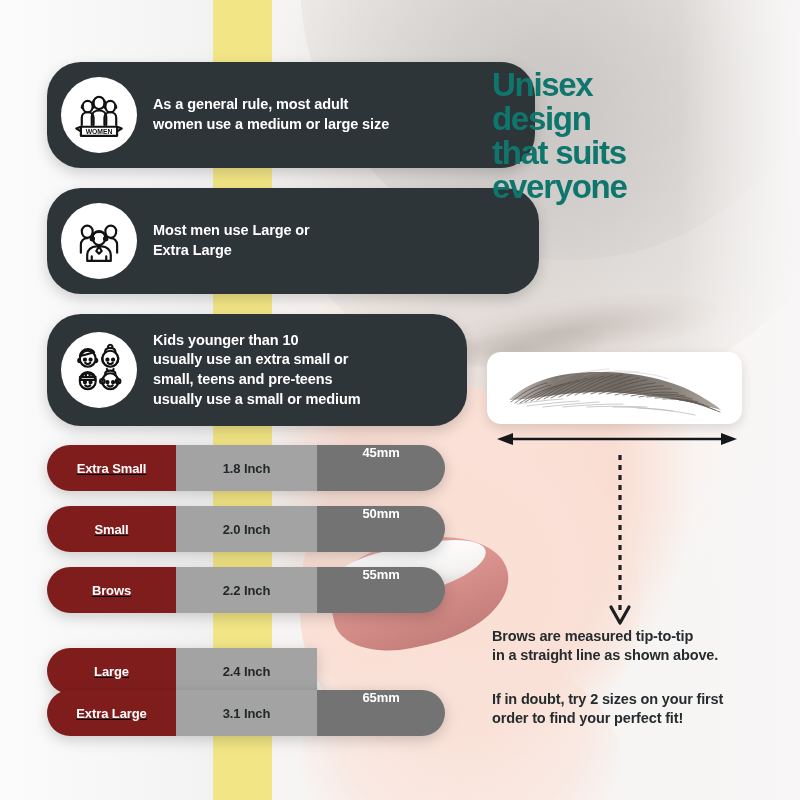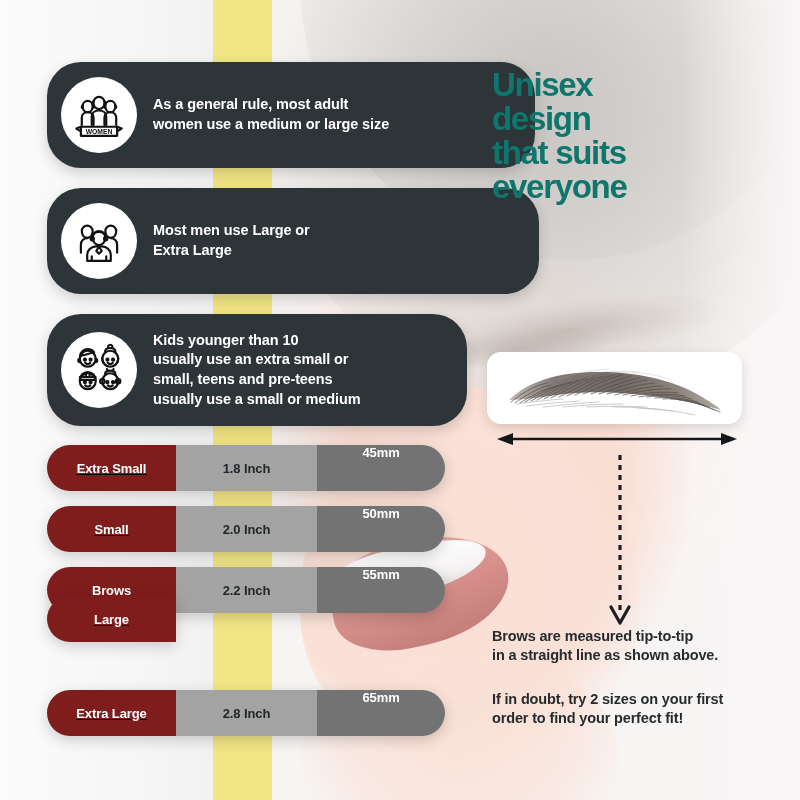--- a/index.html
+++ b/index.html
@@ -406,32 +406,35 @@
       <span class="cell-dark">Brows</span>
     </div>
     <div class="seg-mid">
       <span class="cell-light">2.2 Inch</span>
     </div>
     <div class="seg-right">
       <span class="cell-dark">55mm</span>
     </div>
   </div>
 
-  <div class="size-row" style="left:47px; top:596px;">
+  <div class="size-row" style="left:47px; top:648px;">
     <div class="seg-left">
       <span class="cell-dark">Large</span>
+    </div>
+    <div class="seg-mid">
+      <span class="cell-light">2.4 Inch</span>
     </div>
   </div>
 
   <div class="size-row" style="left:47px; top:690px;">
     <div class="seg-left">
       <span class="cell-dark">Extra Large</span>
     </div>
     <div class="seg-mid">
-      <span class="cell-light">2.8 Inch</span>
+      <span class="cell-light">3.1 Inch</span>
     </div>
     <div class="seg-right">
       <span class="cell-dark">65mm</span>
     </div>
   </div>
 
   <div class="headline">Unisex
 design
 that suits
 everyone</div>

